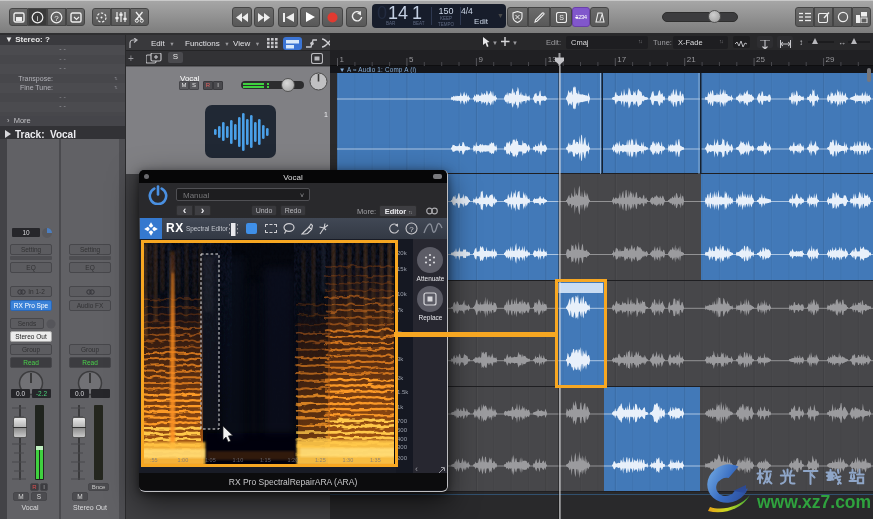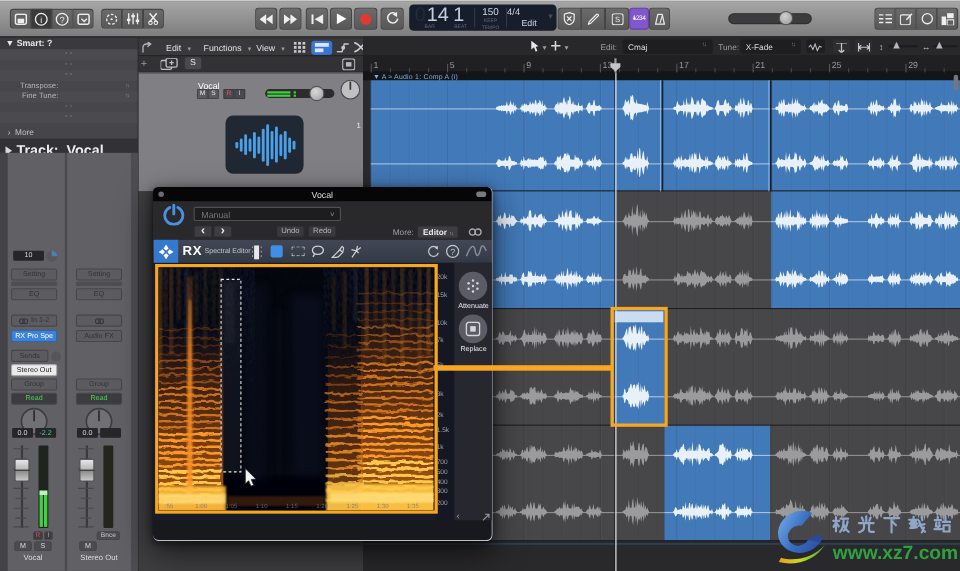--- a/index.html
+++ b/index.html
@@ -169,37 +169,37 @@
     </div>
 <div class="btn" style="left:852px;top:7px;width:19px;height:20px;border-radius:0 3px 3px 0;">
       <svg width="13" height="12">
         <rect x="1" y="4" width="4" height="8" fill="#eee"></rect>
         <rect x="6" y="1" width="6" height="4.5" fill="#eee"></rect>
         <rect x="6" y="7" width="6" height="5" fill="none" stroke="#eee"></rect>
       </svg>
     </div>
 
 <div class="abs" style="left:0;top:35px;width:125px;height:484px;background:#48484c;border-right:1px solid #2a2a2a;"></div>
-<div class="abs" style="left:0;top:35px;width:125px;height:10px;background:#3a3a3e;color:#e8e8e8;font-size:8px;font-weight:bold;padding-left:5px;">▼ Smart: ?</div>
+<div class="abs" style="left:0;top:35px;width:125px;height:10px;background:#3a3a3e;color:#e8e8e8;font-size:8px;font-weight:bold;padding-left:5px;">▼ Stereo: ?</div>
 <div class="abs" style="left:0;top:45px;width:125px;height:9.5px;background:#4b4b4f;color:#9a9aa0;font-size:7px;text-align:center;">- -</div>
 <div class="abs" style="left:0;top:54.5px;width:125px;height:9.5px;background:#47474b;color:#8a8a90;font-size:7px;text-align:center;">- -</div>
 <div class="abs" style="left:0;top:64px;width:125px;height:9.5px;background:#4b4b4f;color:#9a9aa0;font-size:7px;text-align:center;">- -</div>
 <div class="abs" style="left:0;top:73.5px;width:125px;height:9.5px;background:#47474b;">
       <span style="position:absolute;right:72px;top:1px;color:#b2b2b8;font-size:7px;">Transpose:</span>
       <span style="position:absolute;right:8px;top:1px;color:#9a9aa0;font-size:5px;letter-spacing:-1px;">↑↓</span>
     </div>
 <div class="abs" style="left:0;top:83px;width:125px;height:9.5px;background:#4b4b4f;">
       <span style="position:absolute;right:72px;top:1px;color:#b2b2b8;font-size:7px;">Fine Tune:</span>
       <span style="position:absolute;right:8px;top:1px;color:#9a9aa0;font-size:5px;letter-spacing:-1px;">↑↓</span>
     </div>
 <div class="abs" style="left:0;top:92.5px;width:125px;height:9.5px;background:#47474b;color:#8a8a90;font-size:7px;text-align:center;">- -</div>
 <div class="abs" style="left:0;top:102px;width:125px;height:9.5px;background:#4b4b4f;color:#9a9aa0;font-size:7px;text-align:center;">- -</div>
 <div class="abs" style="left:0;top:111.5px;width:125px;height:4.5px;background:#47474b;"></div>
 <div class="abs" style="left:0;top:116px;width:125px;height:10px;background:#45454a;color:#c0c0c4;font-size:7.5px;padding-left:7px;">›&nbsp; More</div>
-<div class="abs" style="left:0;top:126px;width:125px;height:13px;background:#323236;color:#ececf0;font-size:13px;font-weight:bold;padding-left:5px;padding-top:2.5px;"><span style="display:inline-block;width:0;height:0;border-top:4px solid transparent;border-bottom:4px solid transparent;border-left:6px solid #d8d8dc;margin-right:4px;"></span>Track: &nbsp;Vocal</div>
+<div class="abs" style="left:0;top:126px;width:125px;height:13px;background:#323236;color:#ececf0;font-size:10px;font-weight:bold;padding-left:5px;padding-top:2.5px;"><span style="display:inline-block;width:0;height:0;border-top:4px solid transparent;border-bottom:4px solid transparent;border-left:6px solid #d8d8dc;margin-right:4px;"></span>Track: &nbsp;Vocal</div>
 
 <div class="abs" style="left:0;top:139px;width:125px;height:380px;background:#616165;"></div>
 <div class="abs" style="left:0;top:139px;width:7px;height:380px;background:#434347;"></div>
 <div class="abs" style="left:59px;top:139px;width:2px;height:380px;background:#4a4a4e;"></div>
 <div class="abs" style="left:119px;top:139px;width:6px;height:380px;background:#543f3f44;background:#4e4e52;"></div>
 <style>
 .sbtn{position:absolute;background:#5c5c60;border:1px solid #47474b;border-radius:2px;color:#323234;font-size:6.5px;display:flex;align-items:center;justify-content:center;height:11px;}
 .sbox{position:absolute;background:#26262a;border-radius:1px;color:#d8d8dc;font-size:6.5px;display:flex;align-items:center;justify-content:center;height:9px;}
 </style>
 
@@ -1085,20 +1085,21 @@
             <text x="88.5" y="218.5" font-size="5.5" fill="#74747c" opacity="0.8">1:10</text>
             <text x="116.0" y="218.5" font-size="5.5" fill="#74747c" opacity="0.8">1:15</text>
             <text x="143.5" y="218.5" font-size="5.5" fill="#74747c" opacity="0.8">1:20</text>
             <text x="171.0" y="218.5" font-size="5.5" fill="#74747c" opacity="0.8">1:25</text>
             <text x="198.5" y="218.5" font-size="5.5" fill="#74747c" opacity="0.8">1:30</text>
             <text x="226.0" y="218.5" font-size="5.5" fill="#74747c" opacity="0.8">1:35</text>
             <path d="M79,183 l0,14 l3,-3 l2.2,5 l2.4,-1.1 l-2.2,-5 l4.4,-0.4 Z" fill="#f2f2f2" stroke="#222" stroke-width="0.7"></path>
           </svg></div>
   </div>
 
+  <div class="abs" style="left:0;top:303px;width:100%;height:17px;background:#0c0c0d;color:#c8c8ca;font-size:8.5px;text-align:center;padding-top:4px;">RX Pro SpectralRepairARA (ARA)</div>
 </div>
 
 <div class="abs" style="left:394px;top:332px;width:163px;height:4.5px;background:#f7a722;z-index:60;"></div>
 <div class="abs" style="left:554.5px;top:279px;width:52px;height:109px;border:3.5px solid #f7a722;z-index:60;"></div>
 
 <div class="abs" style="left:700px;top:455px;z-index:80;width:173px;height:64px;">
 <svg width="173" height="64" viewBox="0 0 173 64">
 <defs>
 <linearGradient id="wmb" x1="0" y1="0" x2="1" y2="1">
             <stop offset="0" stop-color="#7ab2e8"></stop>

